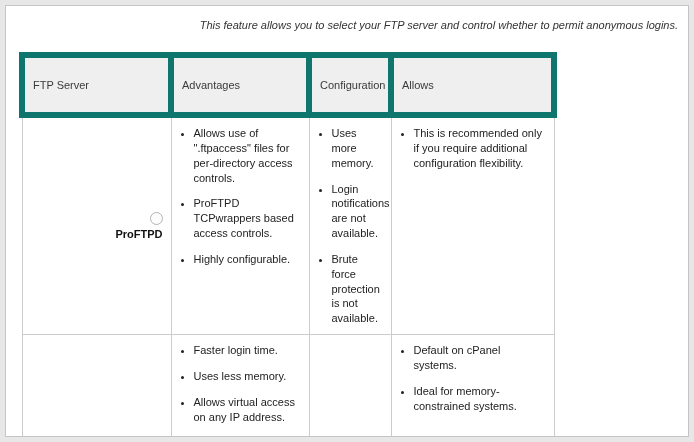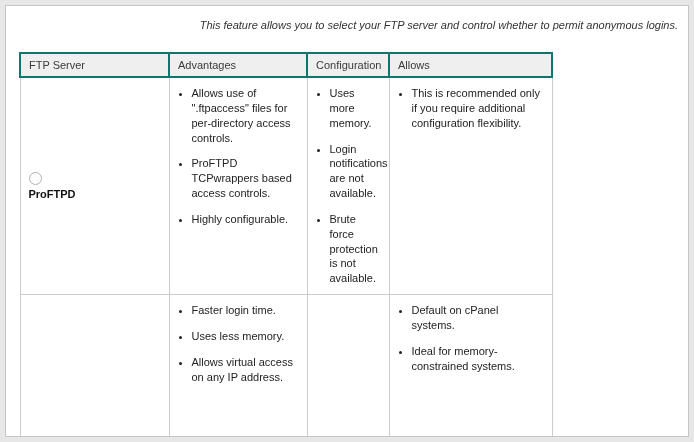--- a/index.html
+++ b/index.html
@@ -47,33 +47,33 @@
     width: 532px;
     font-size: 11px;
     color: #222222;
     margin-left: 3px;
   }
   .ftp-table th {
     background: #efefef;
     font-weight: normal;
     text-align: left;
     color: #3a3a3a;
-    padding: 4px 8px;
-    border: 2px solid #0f766e;
+    padding: 20px 8px;
+    border: 6px solid #0f766e;
     height: 14px;
   }
   .ftp-table td {
     border: 1px solid #cccccc;
     vertical-align: top;
     padding: 8px;
   }
   .row-0 { height: 118px; }
   .row-1 { height: 181px; }
   td.server-cell {
-    text-align: left;
+    text-align: right;
     vertical-align: middle;
   }
   .radio {
     display: inline-block;
     box-sizing: border-box;
     width: 13px;
     height: 13px;
     border: 1px solid #b3b3b3;
     border-radius: 50%;
     background: #fdfdfd;

